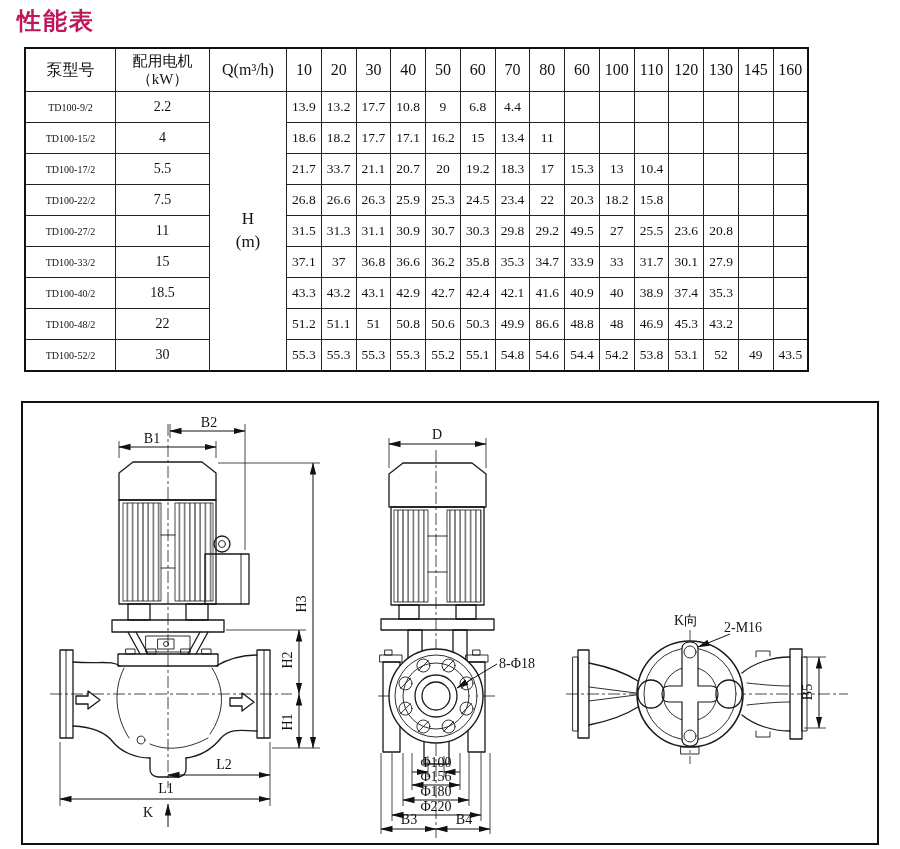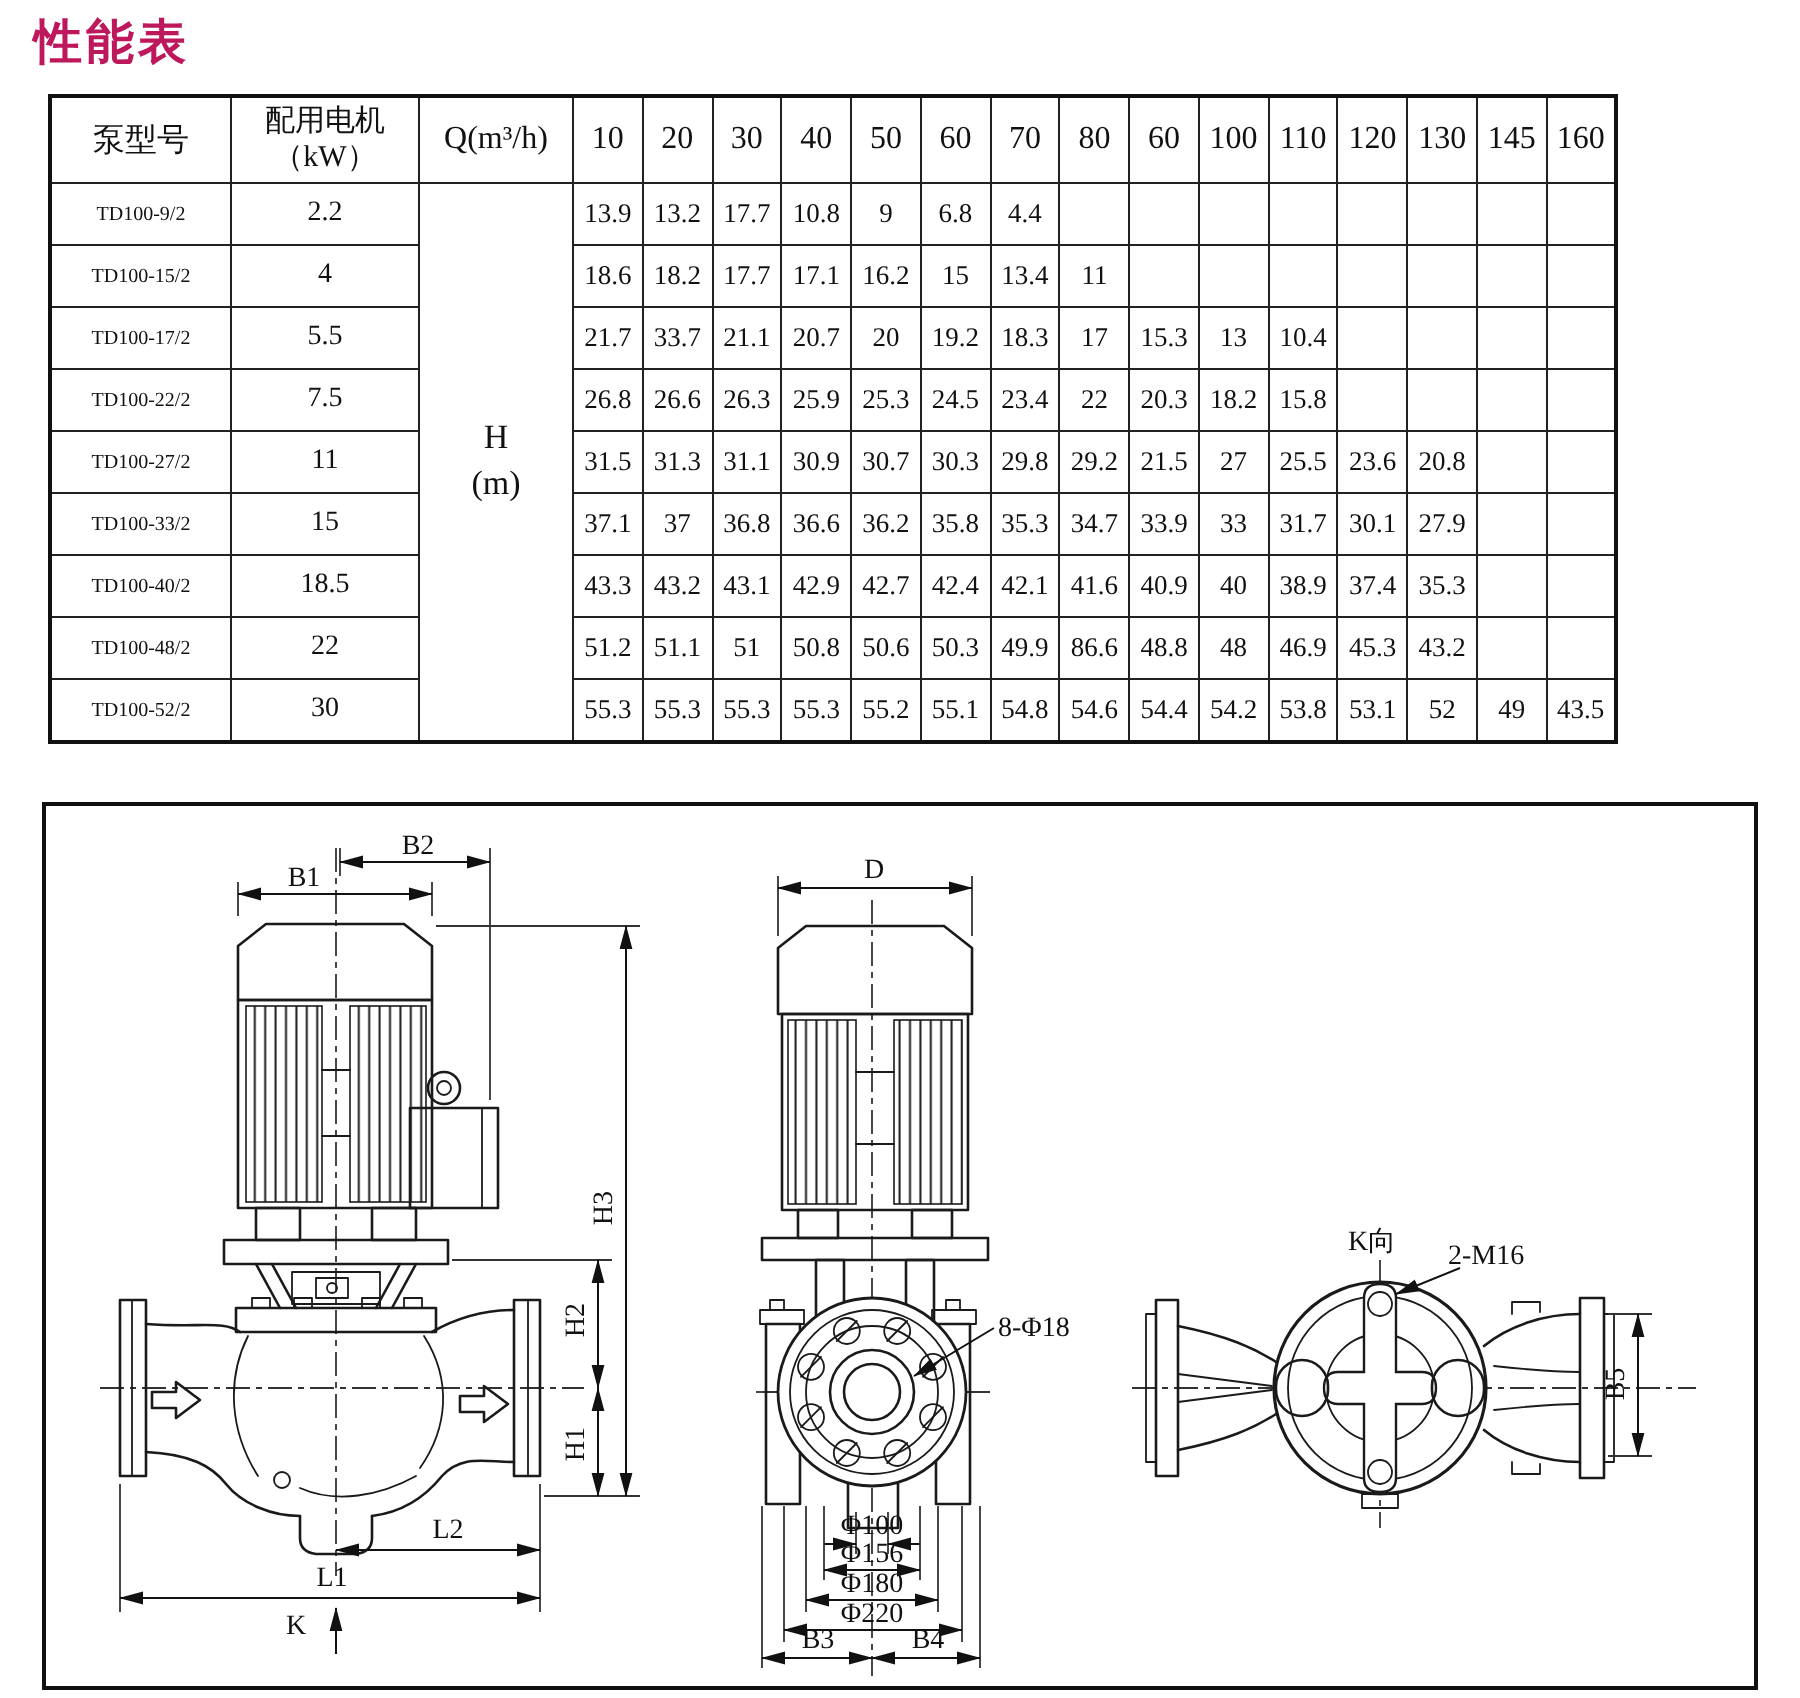--- a/index.html
+++ b/index.html
@@ -141,21 +141,21 @@
         <td class="model-cell">TD100-27/2</td>
         <td class="power-cell">11</td>
         <td class="value-cell">31.5</td>
         <td class="value-cell">31.3</td>
         <td class="value-cell">31.1</td>
         <td class="value-cell">30.9</td>
         <td class="value-cell">30.7</td>
         <td class="value-cell">30.3</td>
         <td class="value-cell">29.8</td>
         <td class="value-cell">29.2</td>
-        <td class="value-cell">21.5</td>
+        <td class="value-cell">49.5</td>
         <td class="value-cell">27</td>
         <td class="value-cell">25.5</td>
         <td class="value-cell">23.6</td>
         <td class="value-cell">20.8</td>
         <td class="value-cell"></td>
         <td class="value-cell"></td>
       </tr>
       <tr>
         <td class="model-cell">TD100-33/2</td>
         <td class="power-cell">15</td>

